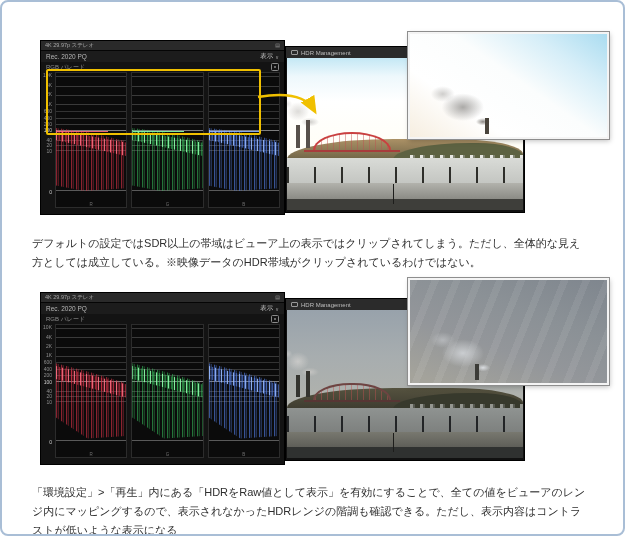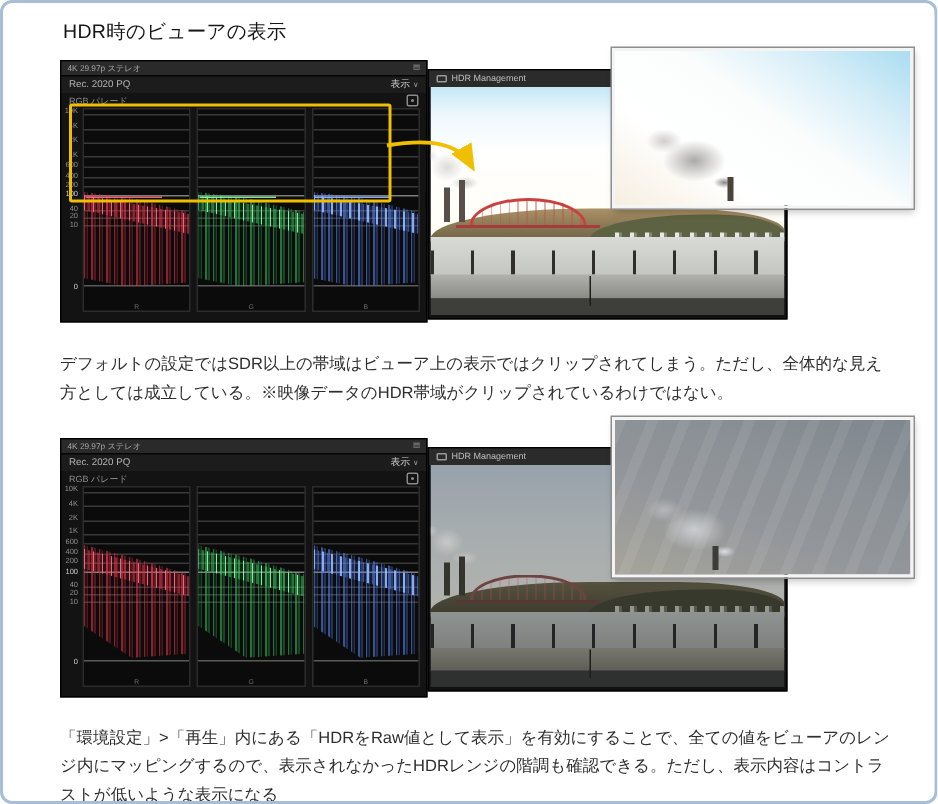--- a/index.html
+++ b/index.html
@@ -123,28 +123,27 @@
       radial-gradient(closest-side at 85% 88%,rgba(225,228,232,.9),rgba(225,228,232,0) 70%),
       radial-gradient(closest-side at 55% 55%,rgba(215,218,222,.8),rgba(215,218,222,0) 70%),
       radial-gradient(closest-side at 25% 25%,rgba(205,208,212,.55),rgba(205,208,212,0) 72%);}
 
   
   .hl-rect{position:absolute;left:6px;top:29px;width:211px;height:62px;
     border:2.5px solid #f0c000;border-radius:2px;z-index:6;}
   .arrow-svg{position:absolute;left:210px;top:48px;width:115px;height:70px;z-index:7;overflow:visible;}
 
   
-  .caption{position:absolute;left:38px;width:558px;font-size:11px;line-height:1.72;color:#2e2e2e;}
+  .caption{position:absolute;left:30px;width:558px;font-size:11px;line-height:1.72;color:#2e2e2e;}
   #cap1{top:221px;} #cap2{top:470px;}
 </style>
 </head>
 <body>
 
 <div class="page">
-  <div class="title">HDR時のビューアの表示</div>
 
   <div class="fig" id="fig1">
     <div class="scope">
       <div class="scope-titlebar">
         <span>4K 29.97p ステレオ</span>
         <span class="win-icon">▤</span>
       </div>
       <div class="scope-row2">
         <span>Rec. 2020 PQ</span>
         <span class="display-menu">

